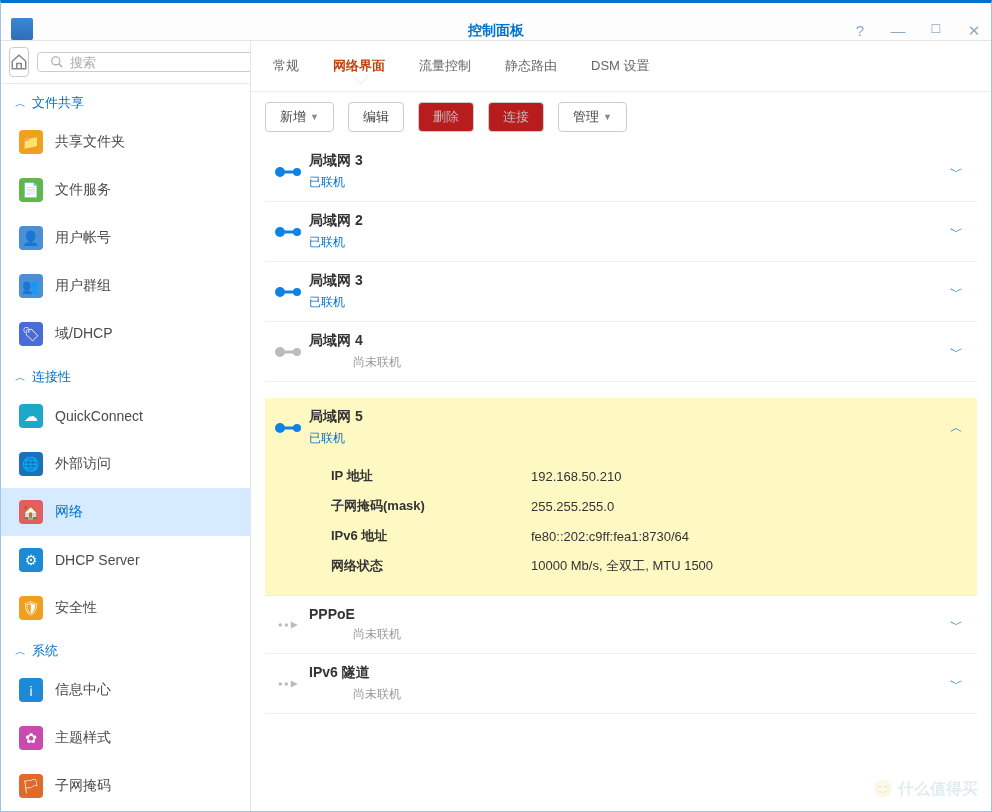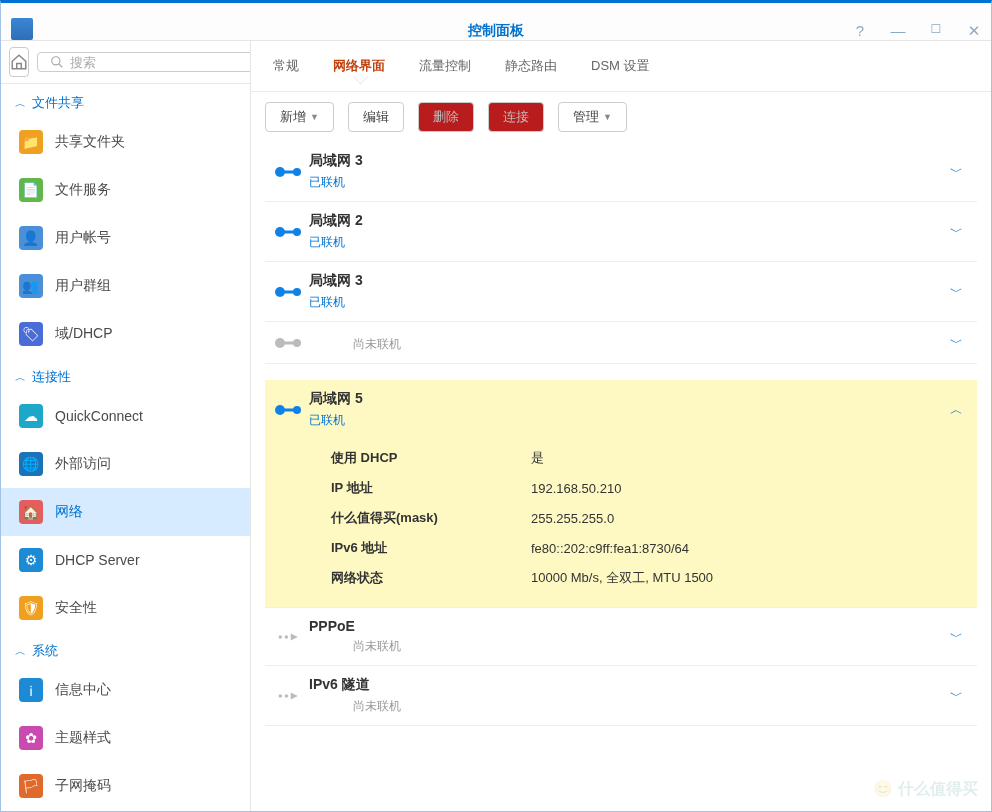--- a/index.html
+++ b/index.html
@@ -241,20 +241,21 @@
           <div class="iface">
             <div class="iface-head">
     <span class="nicon net-dot">
                 <svg width="30" height="14" viewBox="0 0 30 14">
                   <circle cx="6" cy="7" r="5" fill="#bbb"></circle>
                   <rect x="8" y="5.5" width="12" height="3" fill="#bbb"></rect>
                   <circle cx="23" cy="7" r="4" fill="#bbb"></circle>
                 </svg>
               </span>
     <div class="info">
+      <div class="name">局域网 4</div>
       <div class="status off">尚未联机</div>
     </div>
     <span class="chevr">﹀</span>
   </div>
           </div>
           <div class="iface selected">
             <div class="iface-head">
     <span class="nicon net-dot">
                 <svg width="30" height="14" viewBox="0 0 30 14">
                   <circle cx="6" cy="7" r="5" fill="#0f82e6"></circle>
@@ -264,30 +265,26 @@
               </span>
     <div class="info">
       <div class="name">局域网 5</div>
       <div class="status on">已联机</div>
     </div>
     <span class="chevr">︿</span>
   </div>
             <div class="iface-detail">
               <table>
                 <tbody>
-                  <tr>
-                    <td class="k">使用 DHCP</td>
-                    <td>是</td>
-                  </tr>
                   <tr>
                     <td class="k">IP 地址</td>
                     <td>192.168.50.210</td>
                   </tr>
                   <tr>
-                    <td class="k">什么值得买(mask)</td>
+                    <td class="k">子网掩码(mask)</td>
                     <td>255.255.255.0</td>
                   </tr>
                   <tr>
                     <td class="k">IPv6 地址</td>
                     <td>fe80::202:c9ff:fea1:8730/64</td>
                   </tr>
                   <tr>
                     <td class="k">网络状态</td>
                     <td>10000 Mb/s, 全双工, MTU 1500</td>
                   </tr>

